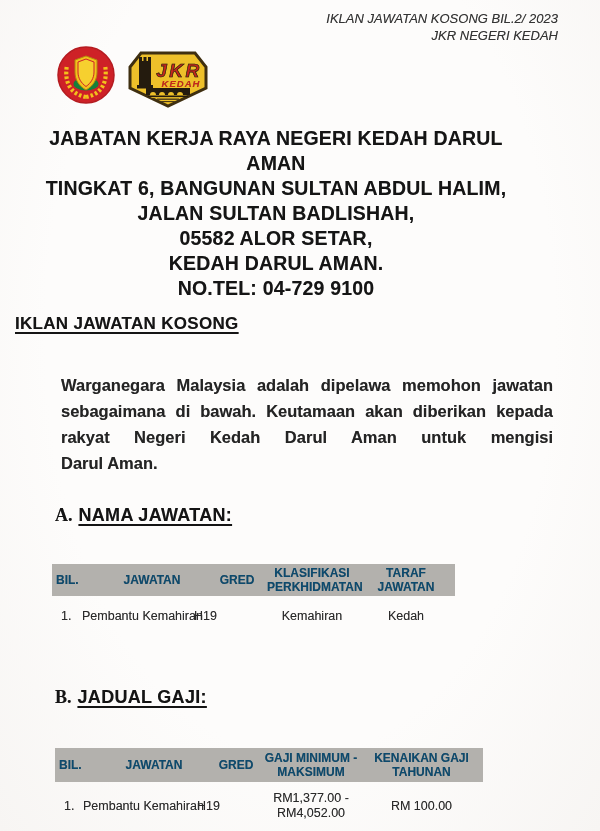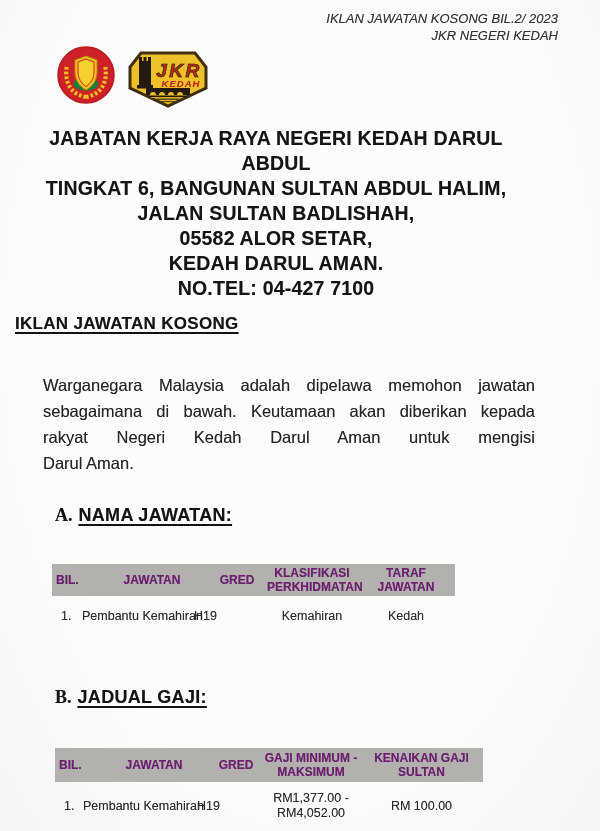--- a/index.html
+++ b/index.html
@@ -17,34 +17,34 @@
   
   .crest{position:absolute;left:57px;top:46px;}
   .jkr{position:absolute;left:124px;top:48px;}
   
   .letterhead{position:absolute;top:126px;left:0;width:552px;text-align:center;
               font-weight:bold;font-size:19.5px;line-height:25px;color:#151515;letter-spacing:.2px;}
   .doc-title{position:absolute;top:314px;left:0;width:600px;text-align:left;
              font-weight:bold;font-size:17px;color:#151515;letter-spacing:.3px;
              text-decoration:underline;text-decoration-thickness:2px;text-underline-offset:3px;margin-left:15px;}
   
-  .intro{position:absolute;top:372px;left:43px;width:492px;
-         font-size:16.5px;line-height:26px;color:#242424;}
+  .intro{position:absolute;top:372px;left:61px;width:492px;
+         font-size:16.5px;line-height:26px;color:#242424;font-weight:bold;}
   .intro .ln{text-align:justify;text-align-last:justify;}
   .intro .ln.last{text-align-last:left;}
   
   .sec{position:absolute;left:55px;font-size:18px;font-weight:bold;color:#141414;}
   .sec-a{top:505px;} .sec-b{top:687px;}
   .sec .lbl{font-family:"Liberation Serif", serif;margin-right:6px;}
   .sec .ttl{text-decoration:underline;text-decoration-thickness:2px;text-underline-offset:3px;letter-spacing:.3px;}
   
   table.jt{position:absolute;border-collapse:collapse;table-layout:fixed;}
   table.ta{left:52px;top:564px;width:403px;}
   table.tb{left:55px;top:748px;width:428px;}
-  .jt th{background:#b3b1ad;color:#701a75;font-size:12px;line-height:14px;font-weight:bold;
+  .jt th{background:#b3b1ad;color:#0c4a6e;font-size:12px;line-height:14px;font-weight:bold;
          text-align:center;vertical-align:middle;white-space:pre-line;padding:2px 0;height:28px;}
   table.tb th{height:30px;}
   .jt th.h-bil{text-align:left;padding-left:4px;}
   .jt td{font-size:12.5px;line-height:15px;color:#2a2a2a;text-align:center;vertical-align:middle;
          white-space:pre-line;padding-top:13px;}
   table.tb td{padding-top:9px;}
   .jt td.c-bil{text-align:left;padding-left:9px;}
   .jt td.c-jaw{text-align:left;text-indent:-16px;}
   .jt td.c-gred{text-align:left;text-indent:-14px;}
 </style>
@@ -86,26 +86,26 @@
       <rect x="24" y="47.5" width="40" height="1.6" fill="#241b0e"></rect>
     </g>
     <text x="55" y="29" text-anchor="middle" font-family="Liberation Sans, sans-serif" font-size="19" font-weight="bold" font-style="italic" letter-spacing="2.5" fill="#c5271c" stroke="#3b2a0e" stroke-width="0.6">JKR</text>
     <text x="57" y="39" text-anchor="middle" font-family="Liberation Sans, sans-serif" font-size="9.5" font-weight="bold" font-style="italic" letter-spacing="1" fill="#c5271c">KEDAH</text>
     <rect x="33" y="50.5" width="22" height="1.4" fill="#4a3a18"></rect>
     <rect x="37" y="53" width="14" height="1.1" fill="#4a3a18"></rect>
   </svg>
 
   <div class="letterhead">
     <div>JABATAN KERJA RAYA NEGERI KEDAH DARUL</div>
-    <div>ABDUL</div>
+    <div>AMAN</div>
     <div>TINGKAT 6, BANGUNAN SULTAN ABDUL HALIM,</div>
     <div>JALAN SULTAN BADLISHAH,</div>
     <div>05582 ALOR SETAR,</div>
     <div>KEDAH DARUL AMAN.</div>
-    <div>NO.TEL: 04-427 7100</div>
+    <div>NO.TEL: 04-729 9100</div>
   </div>
 
   <div class="doc-title">IKLAN JAWATAN KOSONG</div>
 
   <div class="intro">
     <div class="ln">Warganegara Malaysia adalah dipelawa memohon jawatan</div>
     <div class="ln">sebagaimana di bawah. Keutamaan akan diberikan kepada</div>
     <div class="ln">rakyat Negeri Kedah Darul Aman untuk mengisi</div>
     <div class="ln last">Darul Aman.</div>
   </div>
@@ -156,21 +156,21 @@
         <col style="width:123px">
     </colgroup>
     <thead>
       <tr>
         <th class="h-bil">BIL.</th>
         <th>JAWATAN</th>
         <th>GRED</th>
         <th>GAJI MINIMUM -
 MAKSIMUM</th>
         <th>KENAIKAN GAJI
-SULTAN</th>
+TAHUNAN</th>
       </tr>
     </thead>
     <tbody>
       <tr>
         <td class="c-bil">1.</td>
         <td class="c-jaw">Pembantu Kemahiran</td>
         <td class="c-gred">H19</td>
         <td>RM1,377.00 -
 RM4,052.00</td>
         <td>RM 100.00</td>

